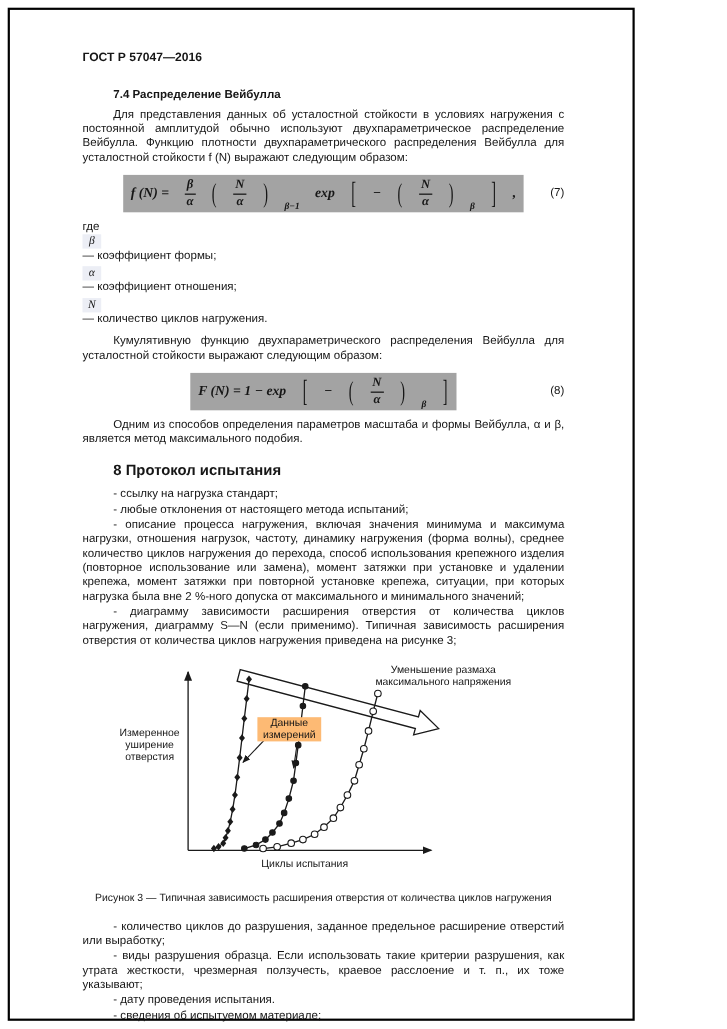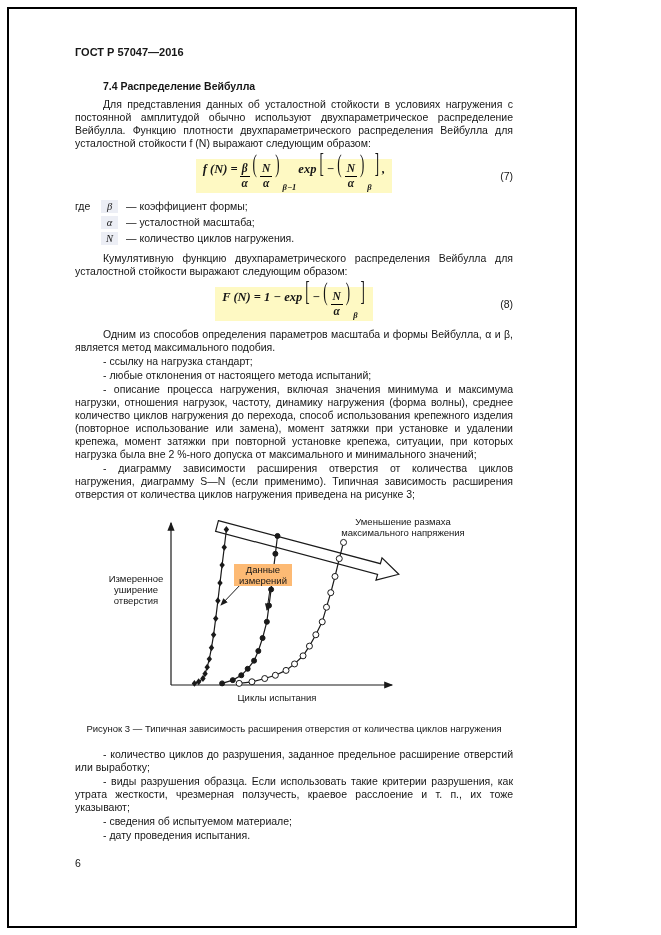--- a/index.html
+++ b/index.html
@@ -11,34 +11,34 @@
   .doc-header { font-weight:bold; font-size:11px; }
 
   .h74 { font-weight:bold; margin:21px 0 5px; padding-left:28px; }
   .h8  { font-weight:bold; font-size:13.5px; margin:15px 0 9px; padding-left:28px; }
 
   p.par { margin:0; text-indent:28px; text-align:justify; }
   p.par + p.par { margin-top:1px; }
 
   
   .formula-row { position:relative; display:flex; justify-content:center; align-items:center; margin:9px 0 7px; }
-  .f-body { display:inline-flex; gap:2px;
+  .f-body { display:inline-flex; align-items:center; gap:14px;
             font-family:"Liberation Serif", serif; font-style:italic; font-weight:bold;
-            font-size:12.5px; line-height:1.1; background:#fef9c3; padding:4px 7px; }
+            font-size:12.5px; line-height:1.1; background:#a3a3a3; padding:4px 7px; }
   .frac { display:inline-flex; flex-direction:column; align-items:center; font-size:11.5px; line-height:1; }
   .frac .num { padding:0 2px 1px; border-bottom:1px solid #000; }
   .frac .den { padding-top:1px; }
   .big-paren { display:inline-block; font-style:normal; font-weight:normal; font-size:13px; transform:scaleY(1.9); margin:0 1px; }
   .big-bracket { display:inline-block; font-style:normal; font-weight:normal; font-size:13px; transform:scaleY(2.15); margin:0 1px; }
   .fsub { font-size:8.5px; align-self:flex-end; transform:translateY(2px); line-height:1; }
   .eq-num { position:absolute; right:0; top:50%; transform:translateY(-50%); font-size:10.5px; font-style:normal; }
 
   
   .where { margin:7px 0 7px; }
-  .where-row { display:flex; align-items:baseline; margin-bottom:3px; }
+  .where-row { display:flex; align-items:baseline; margin-bottom:3px;flex-direction:column; }
   .where-lab { width:26px; flex:none; }
   .where-sym { flex:none; min-width:13px; text-align:center; font-family:"Liberation Serif", serif;
                font-style:italic; background:#eceef5; margin-right:8px; padding:0 2px; }
 
   
   .fig { position:relative; width:380px; height:202px; margin:10px auto 0; }
   .fig svg { position:absolute; left:0; top:0; }
   .fig-label { position:absolute; font-size:9.5px; line-height:11px; text-align:center; }
   .yl { left:2px;   top:62px;  width:60px; }
   .xl { left:105px; top:181px; width:136px; }
@@ -93,21 +93,21 @@
 
     <div class="where">
       <div class="where-row">
         <span class="where-lab">где</span>
         <span class="where-sym">β</span>
         <span>— коэффициент формы;</span>
       </div>
       <div class="where-row">
         <span class="where-lab"></span>
         <span class="where-sym">α</span>
-        <span>— усталостной масштаба;</span>
+        <span>— коэффициент отношения;</span>
       </div>
       <div class="where-row">
         <span class="where-lab"></span>
         <span class="where-sym">N</span>
         <span>— количество циклов нагружения.</span>
       </div>
     </div>
 
     <p class="par">Кумулятивную функцию двухпараметрического распределения Вейбулла для усталостной стойкости выражают следующим образом:</p>
 
@@ -123,20 +123,21 @@
         </span>
         <span class="big-paren">)</span>
         <span class="fsub">β</span>
         <span class="big-bracket">]</span>
       </span>
       <span class="eq-num">(8)</span>
     </div>
 
     <p class="par">Одним из способов определения параметров масштаба и формы Вейбулла, α и β, является метод максимального подобия.</p>
 
+    <div class="h8">8 Протокол испытания</div>
 
     <p class="par">- ссылку на нагрузка стандарт;</p>
     <p class="par">- любые отклонения от настоящего метода испытаний;</p>
     <p class="par">- описание процесса нагружения, включая значения минимума и максимума нагрузки, отношения нагрузок, частоту, динамику нагружения (форма волны), среднее количество циклов нагружения до перехода, способ использования крепежного изделия (повторное использование или замена), момент затяжки при установке и удалении крепежа, момент затяжки при повторной установке крепежа, ситуации, при которых нагрузка была вне 2 %-ного допуска от максимального и минимального значений;</p>
     <p class="par">- диаграмму зависимости расширения отверстия от количества циклов нагружения, диаграмму S—N (если применимо). Типичная зависимость расширения отверстия от количества циклов нагружения приведена на рисунке 3;</p>
 
     <div class="fig">
       <svg width="380" height="202" viewBox="0 0 380 202">
         <defs>
           <marker id="ah" markerWidth="9" markerHeight="8" refX="6.5" refY="3" orient="auto">
@@ -203,18 +204,18 @@
       <div class="fig-label yl">Измеренное уширение отверстия</div>
       <div class="fig-label xl">Циклы испытания</div>
       <div class="fig-label dl">Данные измерений</div>
       <div class="fig-label al">Уменьшение размаха максимального напряжения</div>
     </div>
 
     <div class="fig-caption">Рисунок 3 — Типичная зависимость расширения отверстия от количества циклов нагружения</div>
 
     <p class="par">- количество циклов до разрушения, заданное предельное расширение отверстий или выработку;</p>
     <p class="par">- виды разрушения образца. Если использовать такие критерии разрушения, как утрата жесткости, чрезмерная ползучесть, краевое расслоение и т. п., их тоже указывают;</p>
+    <p class="par">- дату проведения испытания.</p>
     <p class="par">- сведения об испытуемом материале;</p>
-    <p class="par">- дату проведения испытания.</p>
 
     <div class="page-num">6</div>
   </div>
 </div>
 
 </body></html>

